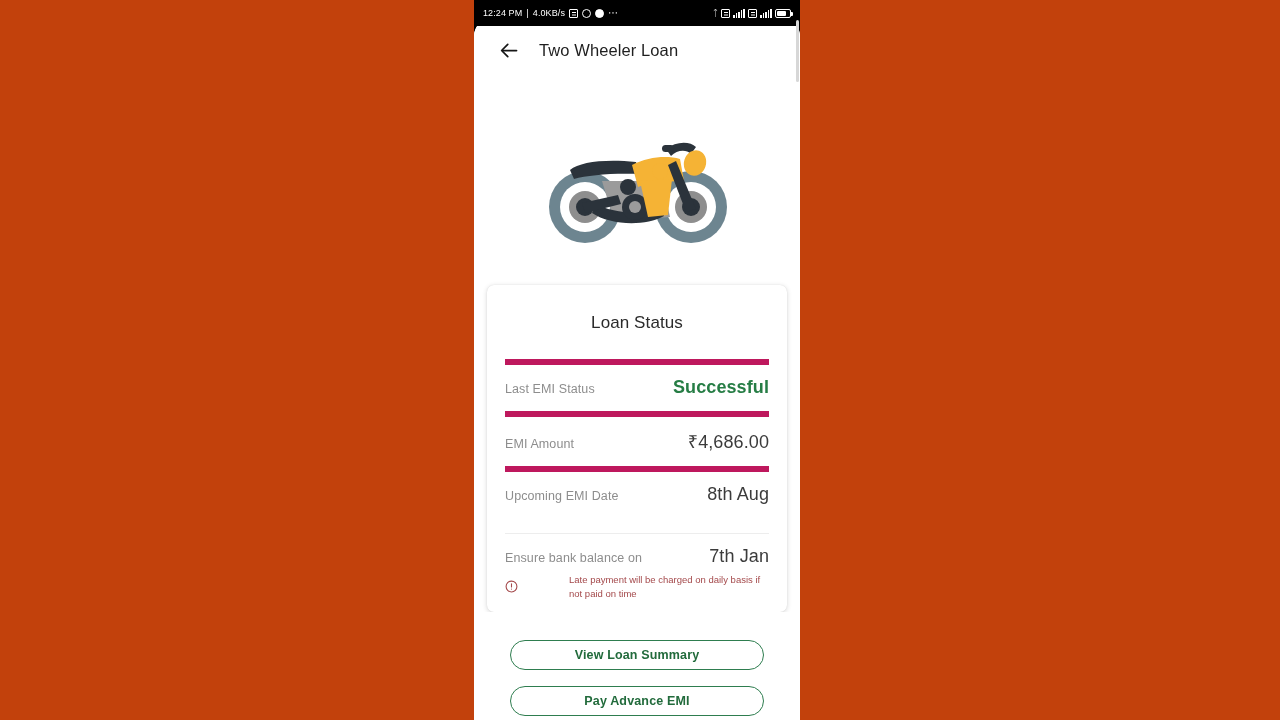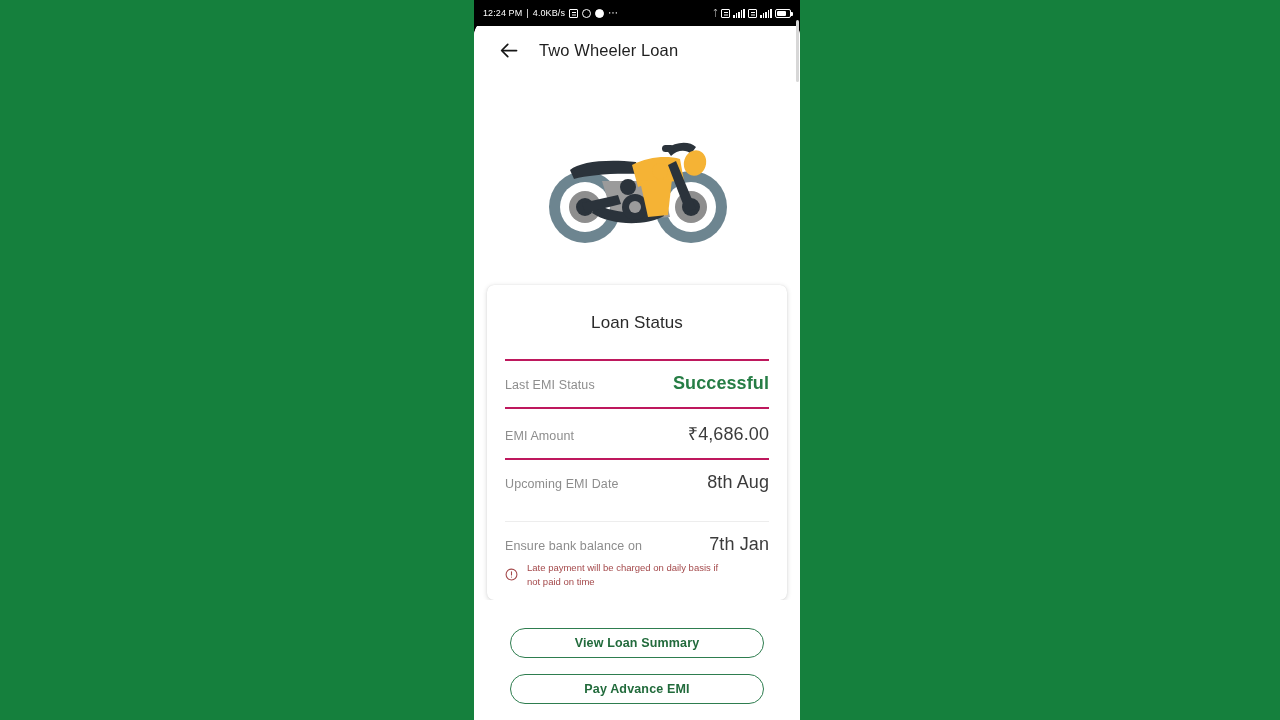--- a/index.html
+++ b/index.html
@@ -6,21 +6,21 @@
   html, body {
     width: 1280px; height: 720px;
     overflow: hidden;
     background: #797f83;
     font-family: "Liberation Sans", sans-serif;
   }
 
   #screen {
     position: relative;
     width: 1280px; height: 720px;
-    background: #15803d;
+    background: #c2410c;
   }
 
   
   #phone {
     position: absolute;
     left: 474px; top: 0;
     width: 326px; height: 720px;
     background: #000000;
     overflow: hidden;
   }
@@ -176,21 +176,21 @@
     font-size: 17px;
     color: #2b2b2b;
     padding: 28px 0 26px;
     letter-spacing: .1px;
   }
   .row {
     display: flex;
     align-items: baseline;
     justify-content: space-between;
     padding: 12px 0 13px;
-    border-top: 2px solid #be185d;
+    border-top: 6px solid #be185d;
   }
   .row:first-of-type { border-top: none; padding-top: 0; }
   .row-label {
     font-size: 12.5px;
     color: #8d8d8d;
     letter-spacing: .1px;
   }
   .row-value {
     font-size: 18px;
     color: #3b3b3b;
@@ -202,20 +202,21 @@
   .row-block { border-top: 1px solid #ededed; padding: 12px 0 11px; margin-top: 15px; }
   .row-block .row {
     border-top: none;
     padding: 0;
   }
   #late-note {
     display: flex;
     align-items: center;
     gap: 9px;
     margin-top: 6px;
+    justify-content: space-between;
   }
   #warning-icon {
     flex: 0 0 auto;
     width: 13px; height: 13px;
     display: block;
   }
   #late-note-text {
     font-size: 9.5px;
     line-height: 1.45;
     color: #a4494b;

